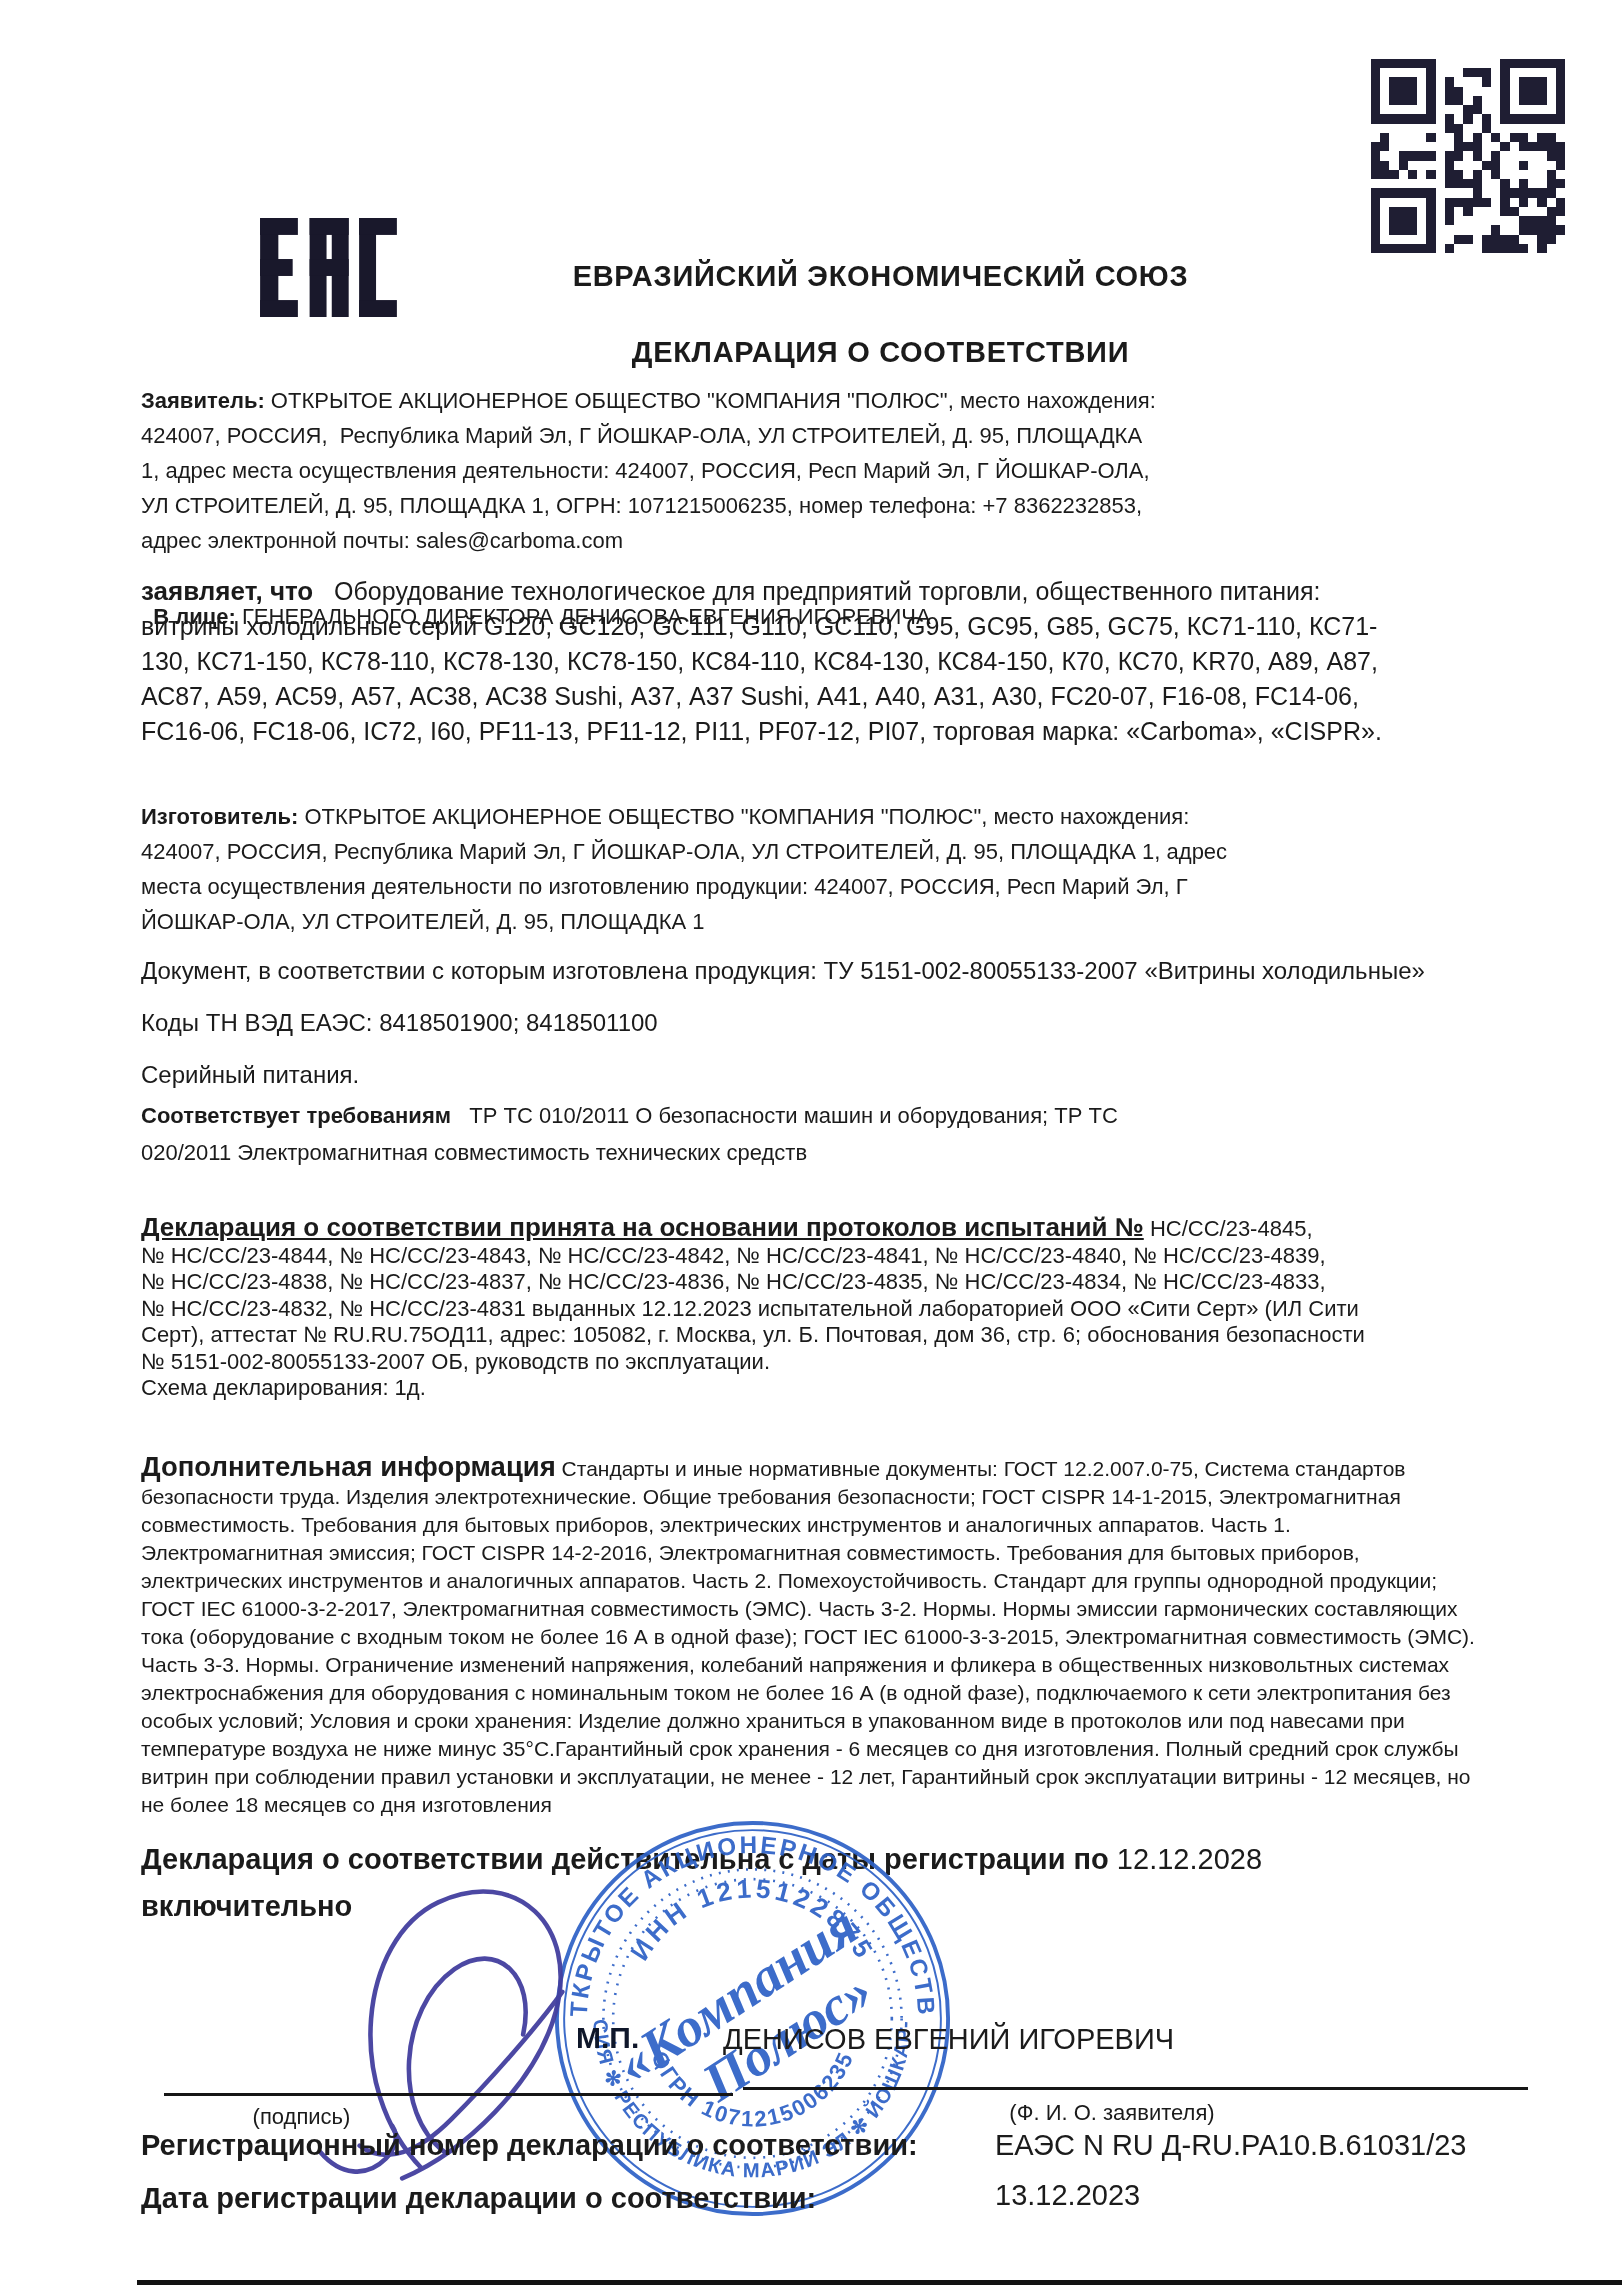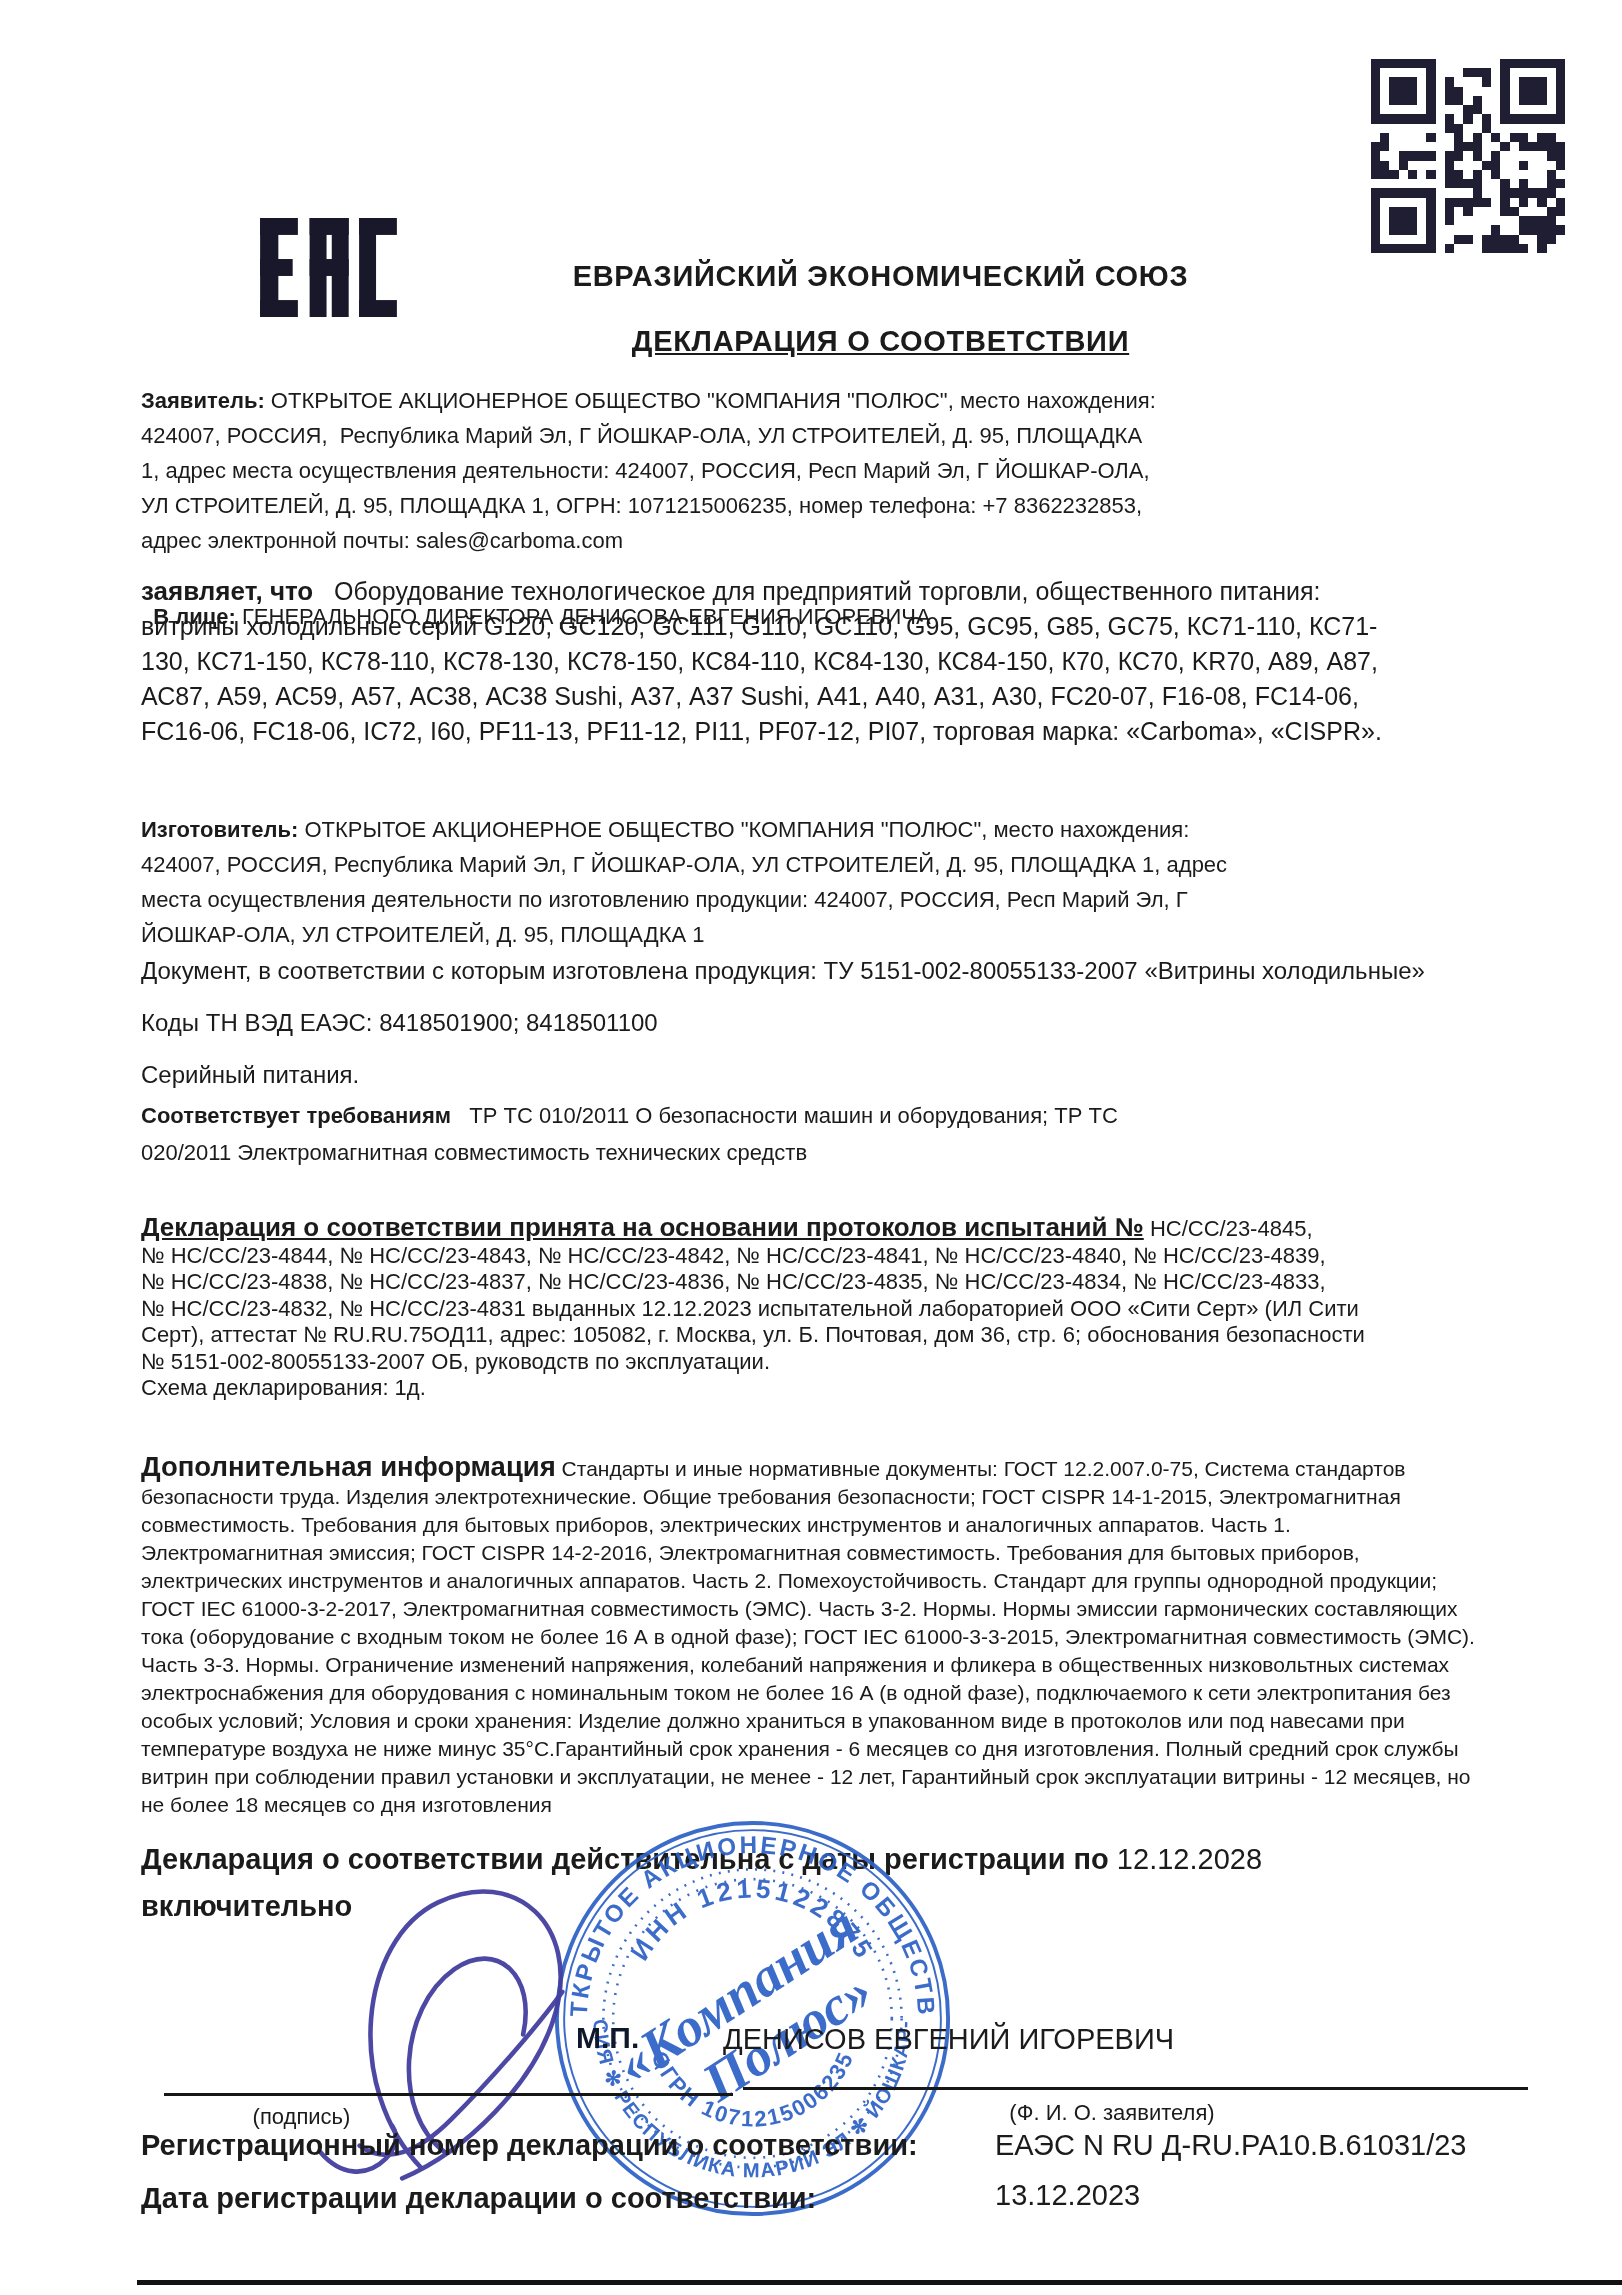--- a/index.html
+++ b/index.html
@@ -262,21 +262,21 @@
     <rect x="8" y="20" width="1" height="1" fill="#1f1e33"></rect>
     <rect x="12" y="20" width="1" height="1" fill="#1f1e33"></rect>
     <rect x="13" y="20" width="1" height="1" fill="#1f1e33"></rect>
     <rect x="14" y="20" width="1" height="1" fill="#1f1e33"></rect>
     <rect x="15" y="20" width="1" height="1" fill="#1f1e33"></rect>
     <rect x="16" y="20" width="1" height="1" fill="#1f1e33"></rect>
     <rect x="18" y="20" width="1" height="1" fill="#1f1e33"></rect>
   </svg>
 
 <div class="abs t-title" style="left:262px;top:260px;width:1237px;">ЕВРАЗИЙСКИЙ ЭКОНОМИЧЕСКИЙ СОЮЗ</div>
-<div class="abs t-title" style="left:262px;top:325px;width:1237px;text-decoration:underline;">ДЕКЛАРАЦИЯ О СООТВЕТСТВИИ</div>
+<div class="abs t-title" style="left:262px;top:336px;width:1237px;">ДЕКЛАРАЦИЯ О СООТВЕТСТВИИ</div>
 
 <div class="abs para" style="left:141px;top:383px;">
     <div class="tl"><span class="b">Заявитель:</span><span> ОТКРЫТОЕ АКЦИОНЕРНОЕ ОБЩЕСТВО "КОМПАНИЯ "ПОЛЮС", место нахождения:</span></div>
     <div class="tl"><span class="b"></span><span>424007, РОССИЯ,  Республика Марий Эл, Г ЙОШКАР-ОЛА, УЛ СТРОИТЕЛЕЙ, Д. 95, ПЛОЩАДКА</span></div>
     <div class="tl"><span class="b"></span><span>1, адрес места осуществления деятельности: 424007, РОССИЯ, Респ Марий Эл, Г ЙОШКАР-ОЛА,</span></div>
     <div class="tl"><span class="b"></span><span>УЛ СТРОИТЕЛЕЙ, Д. 95, ПЛОЩАДКА 1, ОГРН: 1071215006235, номер телефона: +7 8362232853,</span></div>
     <div class="tl"><span class="b"></span><span>адрес электронной почты: sales@carboma.com</span></div>
   </div>
 
 <div class="abs para tl" style="left:141px;top:564px;">
@@ -284,21 +284,21 @@
 </div>
 
 <div class="abs para-sm" style="left:141px;top:574px;">
     <div class="tl"><span class="b" style="font-size:26px">заявляет, что</span><span>   Оборудование технологическое для предприятий торговли, общественного питания:</span></div>
     <div class="tl"><span class="b" style="font-size:26px"></span><span>витрины холодильные серий G120, GC120, GC111, G110, GC110, G95, GC95, G85, GC75, КС71-110, КС71-</span></div>
     <div class="tl"><span class="b" style="font-size:26px"></span><span>130, КС71-150, КС78-110, КС78-130, КС78-150, КС84-110, КС84-130, КС84-150, К70, КС70, KR70, А89, А87,</span></div>
     <div class="tl"><span class="b" style="font-size:26px"></span><span>АС87, А59, АС59, А57, АС38, АС38 Sushi, А37, А37 Sushi, А41, А40, А31, А30, FC20-07, F16-08, FC14-06,</span></div>
     <div class="tl"><span class="b" style="font-size:26px"></span><span>FC16-06, FC18-06, IC72, I60, PF11-13, PF11-12, PI11, PF07-12, PI07, торговая марка: «Carboma», «CISPR».</span></div>
   </div>
 
-<div class="abs para" style="left:141px;top:799px;margin-top:13px;">
+<div class="abs para" style="left:141px;top:799px;">
     <div class="tl"><span class="b">Изготовитель:</span><span> ОТКРЫТОЕ АКЦИОНЕРНОЕ ОБЩЕСТВО "КОМПАНИЯ "ПОЛЮС", место нахождения:</span></div>
     <div class="tl"><span class="b"></span><span>424007, РОССИЯ, Республика Марий Эл, Г ЙОШКАР-ОЛА, УЛ СТРОИТЕЛЕЙ, Д. 95, ПЛОЩАДКА 1, адрес</span></div>
     <div class="tl"><span class="b"></span><span>места осуществления деятельности по изготовлению продукции: 424007, РОССИЯ, Респ Марий Эл, Г</span></div>
     <div class="tl"><span class="b"></span><span>ЙОШКАР-ОЛА, УЛ СТРОИТЕЛЕЙ, Д. 95, ПЛОЩАДКА 1</span></div>
   </div>
 
 <div class="abs line36 tl" style="left:141px;top:957px;">Документ, в соответствии с которым изготовлена продукция: ТУ 5151-002-80055133-2007 «Витрины холодильные»</div>
 
 <div class="abs line36 tl" style="left:141px;top:1009px;">Коды ТН ВЭД ЕАЭС: 8418501900; 8418501100</div>
 

